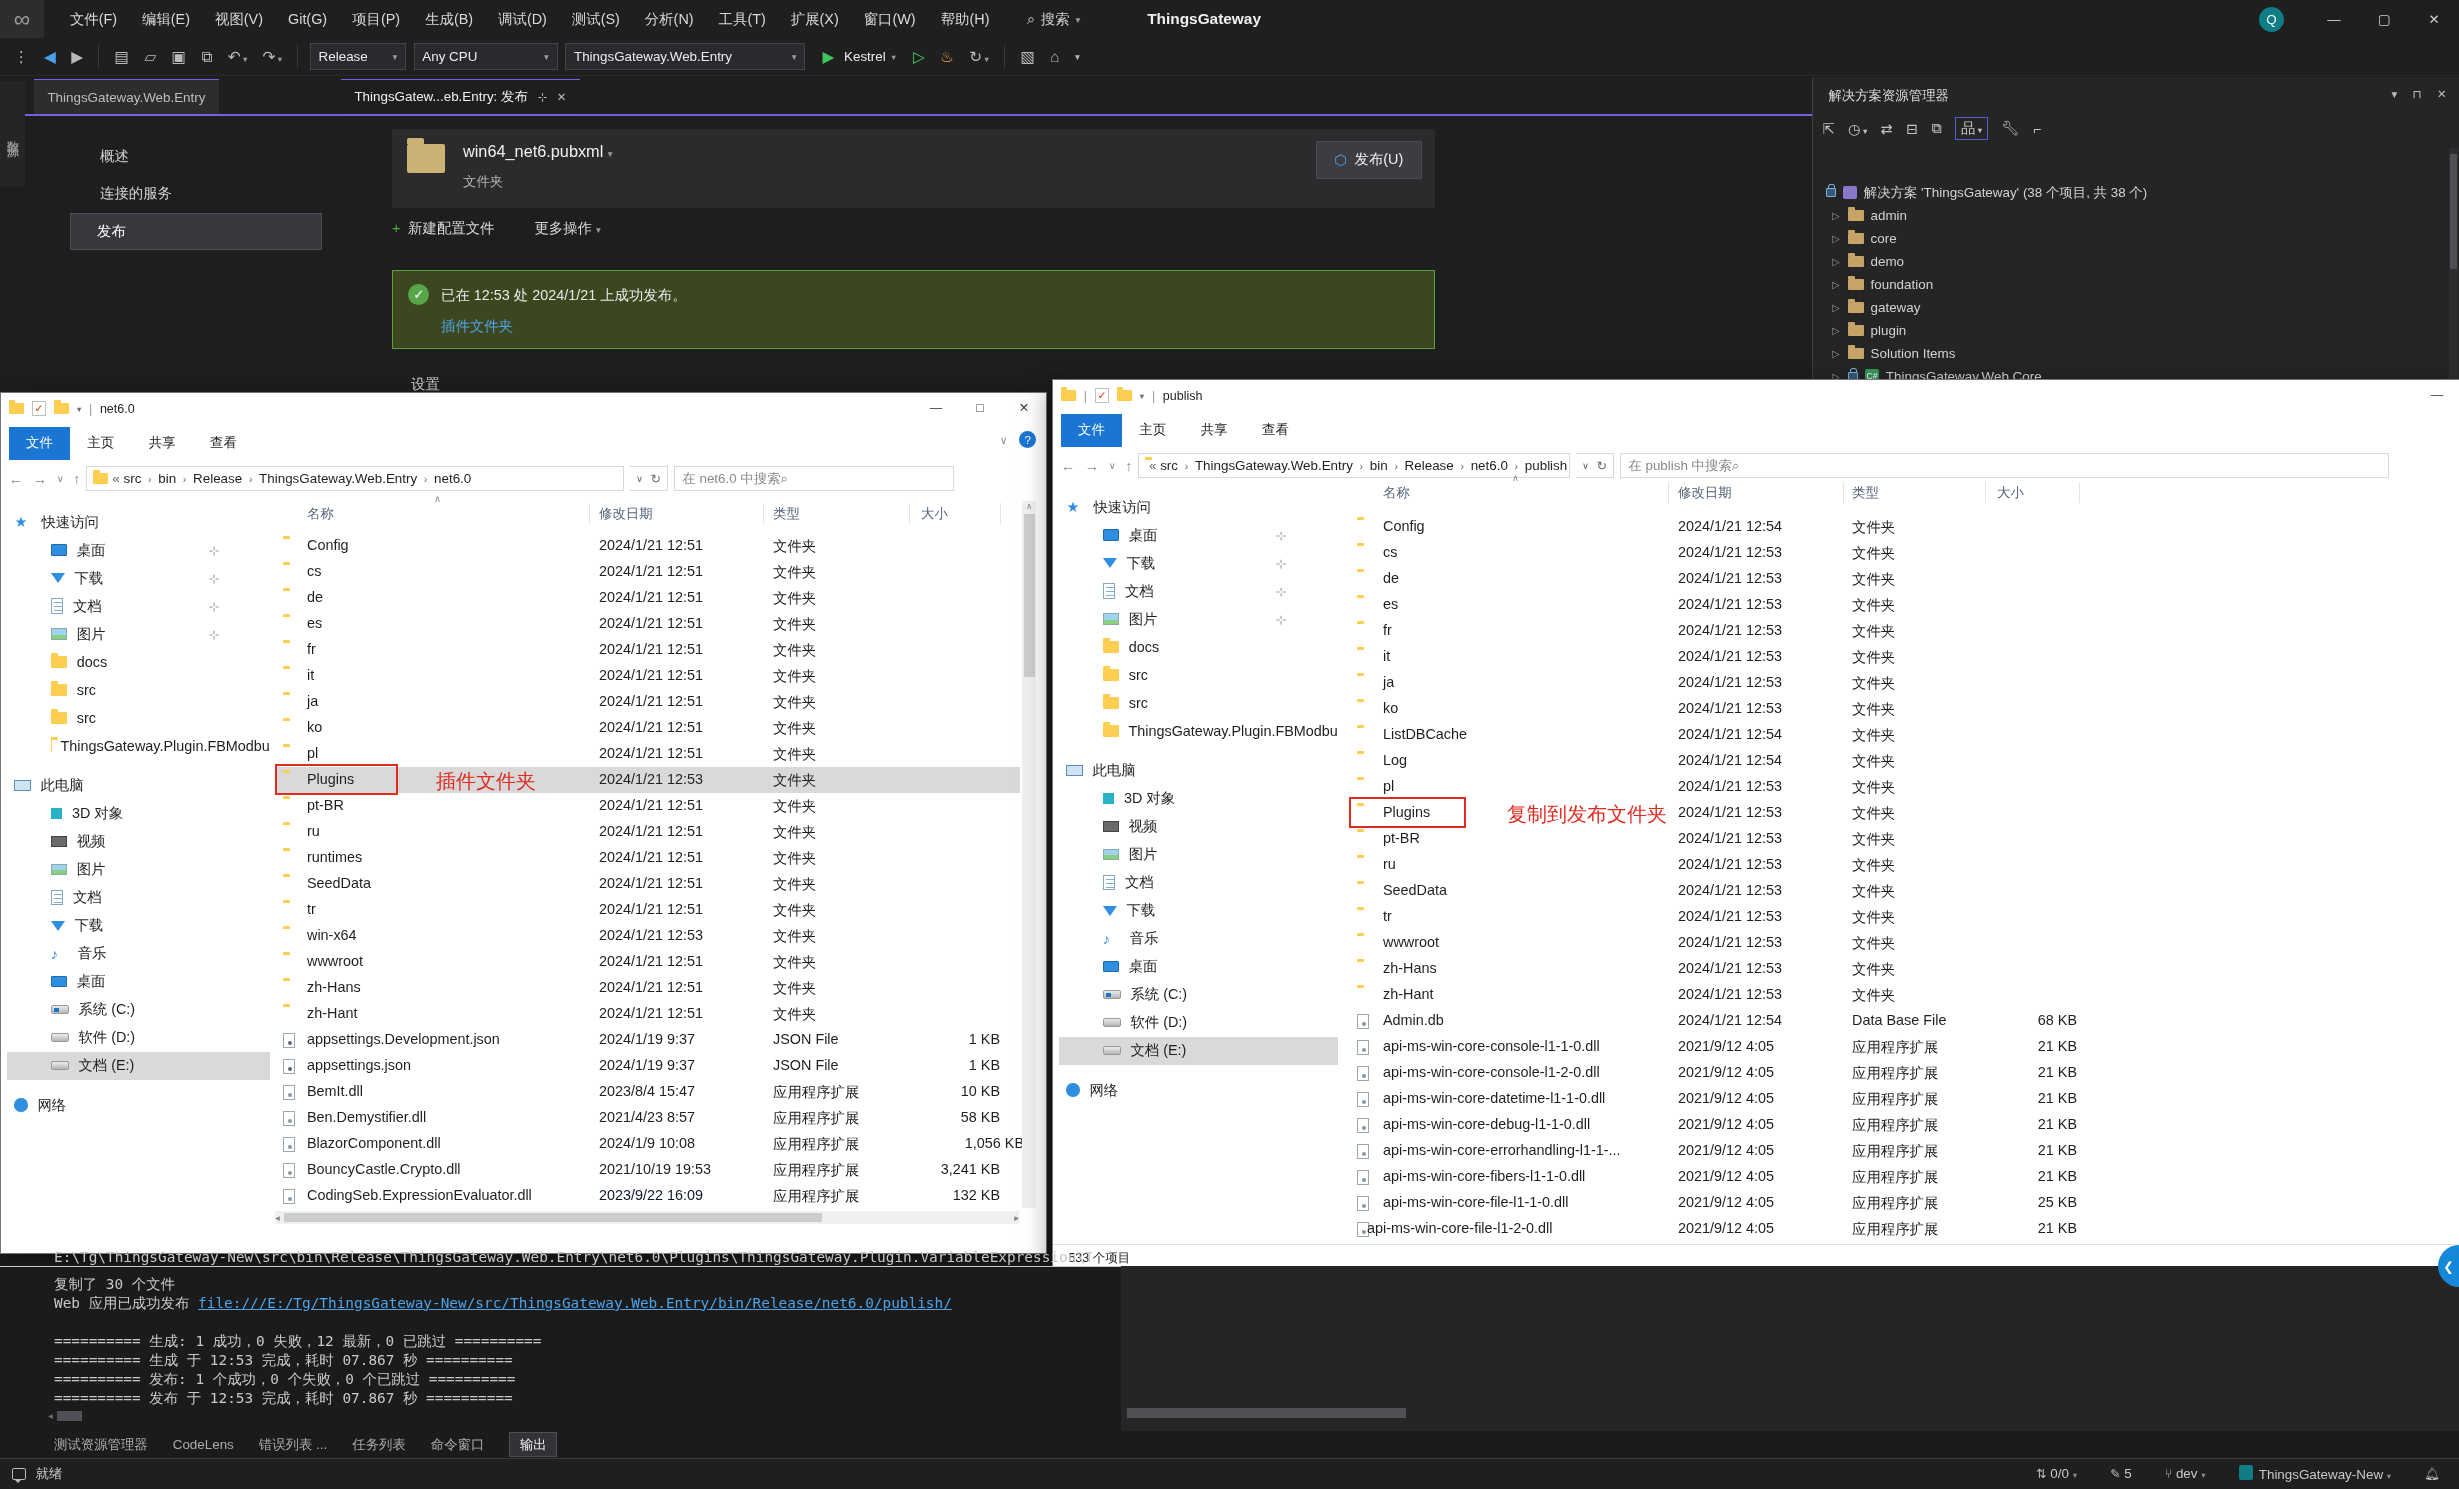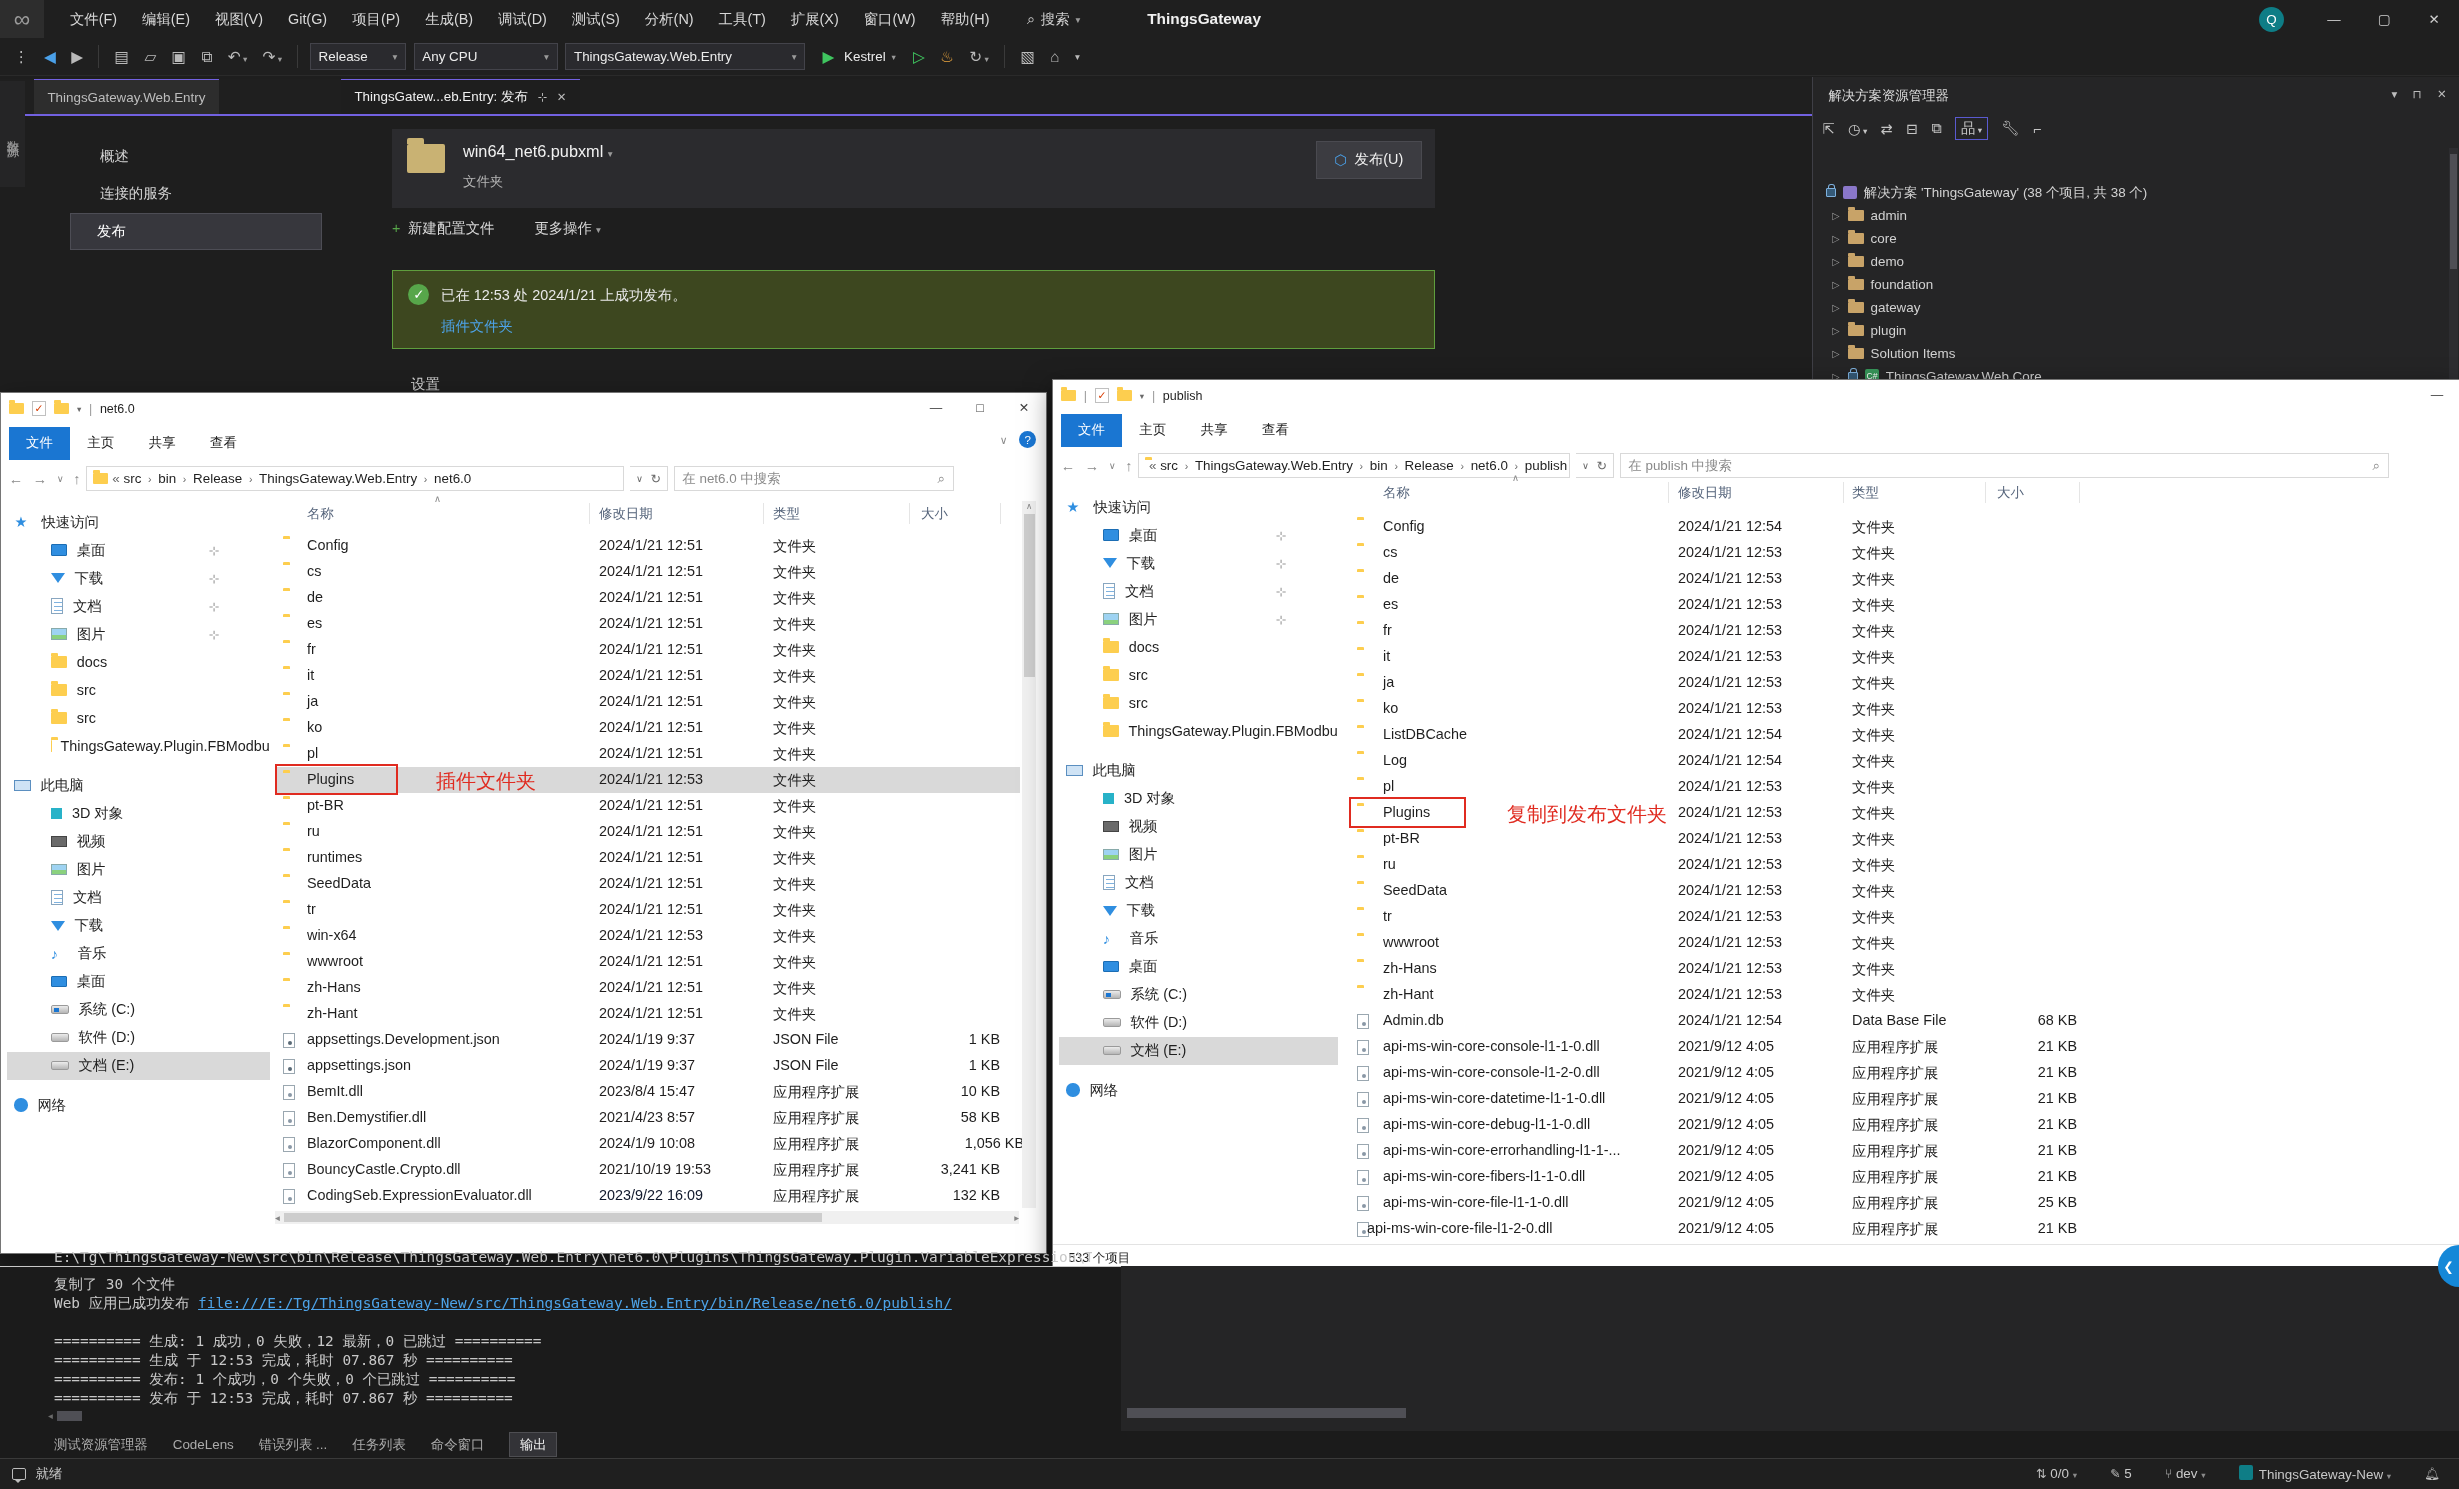--- a/index.html
+++ b/index.html
@@ -79,21 +79,21 @@
   .xribbon{position:absolute;left:0;right:0;top:31px;height:37px;background:#fff;border-bottom:1px solid #e3e3e3;display:flex;align-items:flex-end;padding-left:7.7px}
   .rtab{font-size:13.4px;padding:7.7px 17.3px;color:#1f1f1f}
   .rtab.active{background:#1a76d2;color:#fff}
   .ribbon-right{position:absolute;right:9.6px;top:38px;display:flex;gap:11.5px;align-items:center}
   .helpq{width:17.3px;height:17.3px;border-radius:50%;background:#1a76d2;color:#fff;font-size:11.5px;display:flex;align-items:center;justify-content:center}
   .xaddr{position:absolute;left:0;right:0;height:37px;background:#fff;display:flex;align-items:center;gap:5.8px;padding:0 7.7px;font-size:13.4px}
   .navarrows{display:flex;gap:9.6px;color:#8a8a8a;font-size:14.4px;align-items:center}
   .addrbox{height:25px;border:1px solid #d9d9d9;display:flex;align-items:center;padding:0 5.8px;gap:3.8px;font-size:13.4px;color:#1f1f1f}
   .addrbox .crumbsep{color:#6a6a6a;font-size:10.6px;padding:0 2.9px}
   .addr-refresh{height:25px;border:1px solid #d9d9d9;border-left:none;display:flex;align-items:center;gap:7.7px;color:#6a6a6a;padding:0 5.8px;font-size:12.5px}
-  .searchbox{height:25px;border:1px solid #d9d9d9;display:flex;align-items:center;justify-content:space-between;color:#8a8a8a;padding:0 7.7px;font-size:13.4px}
+  .searchbox{height:25px;border:1px solid #d9d9d9;display:flex;align-items:center;color:#8a8a8a;padding:0 7.7px;font-size:13.4px}
   .xsidebar{position:absolute;font-size:14.4px;color:#1f1f1f}
   .sb-item{height:28px;display:flex;align-items:center;position:relative}
   .sb-item .pin{position:absolute;color:#9a9a9a;font-size:12.5px}
   .sb-sel{background:#d9d9d9}
   .sicon{display:inline-block;margin-right:9.6px}
   .ic-star{color:#2f8ee0;font-size:14.4px;width:17.3px}
   .ic-desktop{width:16.3px;height:11.5px;background:#2f8ee0;border:1px solid #1b6db4;border-radius:1px}
   .ic-down{width:0;height:0;border-left:7.7px solid transparent;border-right:7.7px solid transparent;border-top:10.6px solid #2f8ee0}
   .ic-doc{width:12.5px;height:15.4px;background:#fff;border:1px solid #88a6c0;background-image:repeating-linear-gradient(#7fb2df 0 1px,transparent 1px 3.8px);background-size:8.6px 11.5px;background-position:1.9px 2.9px;background-repeat:no-repeat}
   .ic-pic{width:16.3px;height:11.5px;border:1px solid #8aa;background:linear-gradient(180deg,#9ed3f2 55%,#8ad17e 45%)}

